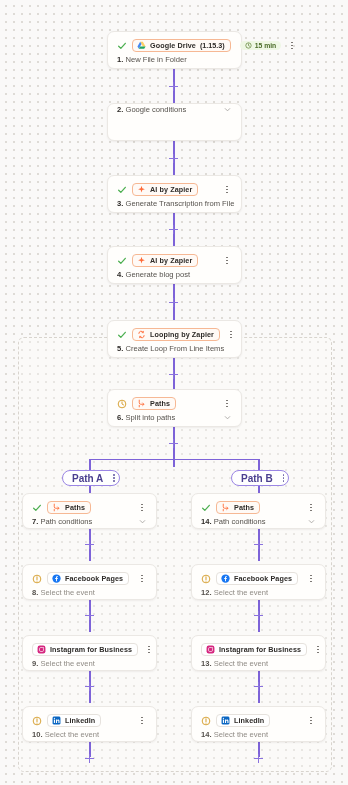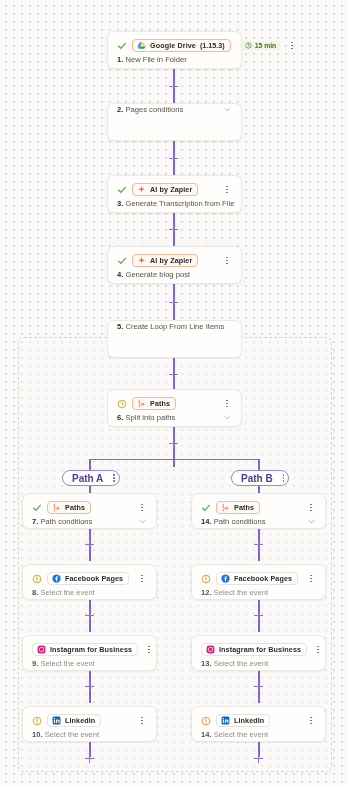--- a/index.html
+++ b/index.html
@@ -208,21 +208,21 @@
           <i></i>
         </span>
     </div>
     <div class="node-sub">
       <span class="sub-text"><b>1.</b> <span>New File in Folder</span></span>
     </div>
   </div>
 
   <div class="node" style="left:107px;top:103px;width:135px;height:38px;">
     <div class="node-sub">
-      <span class="sub-text"><b>2.</b> <span>Pages conditions</span></span>
+      <span class="sub-text"><b>2.</b> <span>Google conditions</span></span>
       <svg class="chevron" viewBox="0 0 12 12">
           <path d="M3 4.8 L6 7.8 L9 4.8" fill="none" stroke="#55514c" stroke-width="1.1" stroke-linecap="round"></path>
         </svg>
     </div>
   </div>
 
   <div class="node" style="left:107px;top:175px;width:135px;height:38px;">
     <div class="node-row">
       <span class="status">
         <svg width="10" height="10" viewBox="0 0 12 12">
@@ -264,20 +264,39 @@
           <i></i>
           <i></i>
         </span>
     </div>
     <div class="node-sub">
       <span class="sub-text"><b>4.</b> <span>Generate blog post</span></span>
     </div>
   </div>
 
   <div class="node" style="left:107px;top:320px;width:135px;height:38px;">
+    <div class="node-row">
+      <span class="status">
+        <svg width="10" height="10" viewBox="0 0 12 12">
+            <path d="M2 6.3 L4.6 8.8 L10 2.8" fill="none" stroke="#4caf50" stroke-width="1.5" stroke-linecap="round" stroke-linejoin="round"></path>
+          </svg>
+      </span>
+      <span class="app-chip">
+        <svg class="appicon" viewBox="0 0 24 24">
+            <path d="M5 9a6 6 0 0 1 11-3M19 15a6 6 0 0 1-11 3" fill="none" stroke="#ff6b38" stroke-width="2.6" stroke-linecap="round"></path>
+            <path d="M17 3.5V7h-3.4M7 20.5V17h3.4" fill="none" stroke="#ff6b38" stroke-width="2.2" stroke-linecap="round" stroke-linejoin="round"></path>
+          </svg>
+        <span class="app-name">Looping by Zapier</span>
+      </span>
+      <span class="kebab">
+          <i></i>
+          <i></i>
+          <i></i>
+        </span>
+    </div>
     <div class="node-sub">
       <span class="sub-text"><b>5.</b> <span>Create Loop From Line Items</span></span>
     </div>
   </div>
 
   <div class="node" style="left:107px;top:389px;width:135px;height:38px;">
     <div class="node-row">
       <span class="status">
         <svg width="10" height="10" viewBox="0 0 12 12">
             <circle cx="6" cy="6" r="4.6" fill="none" stroke="#d8a43a" stroke-width="1.2"></circle>

